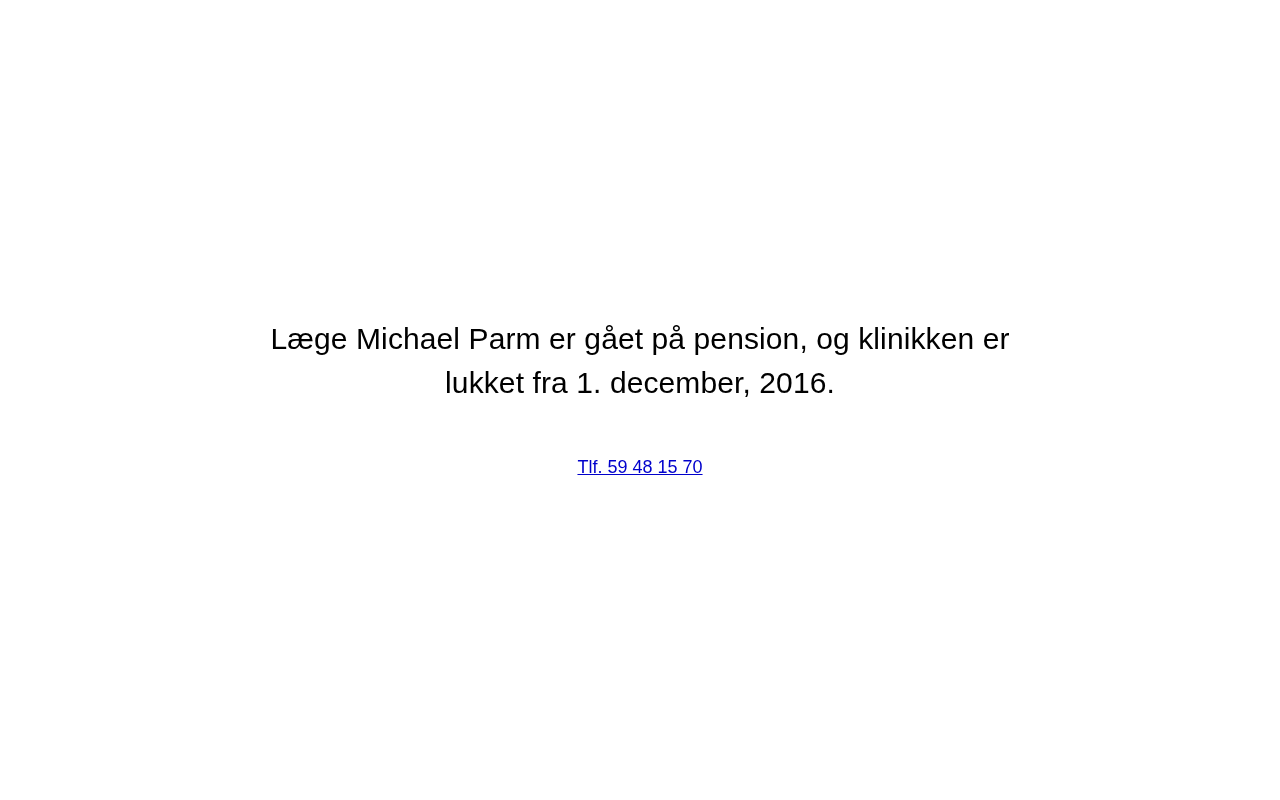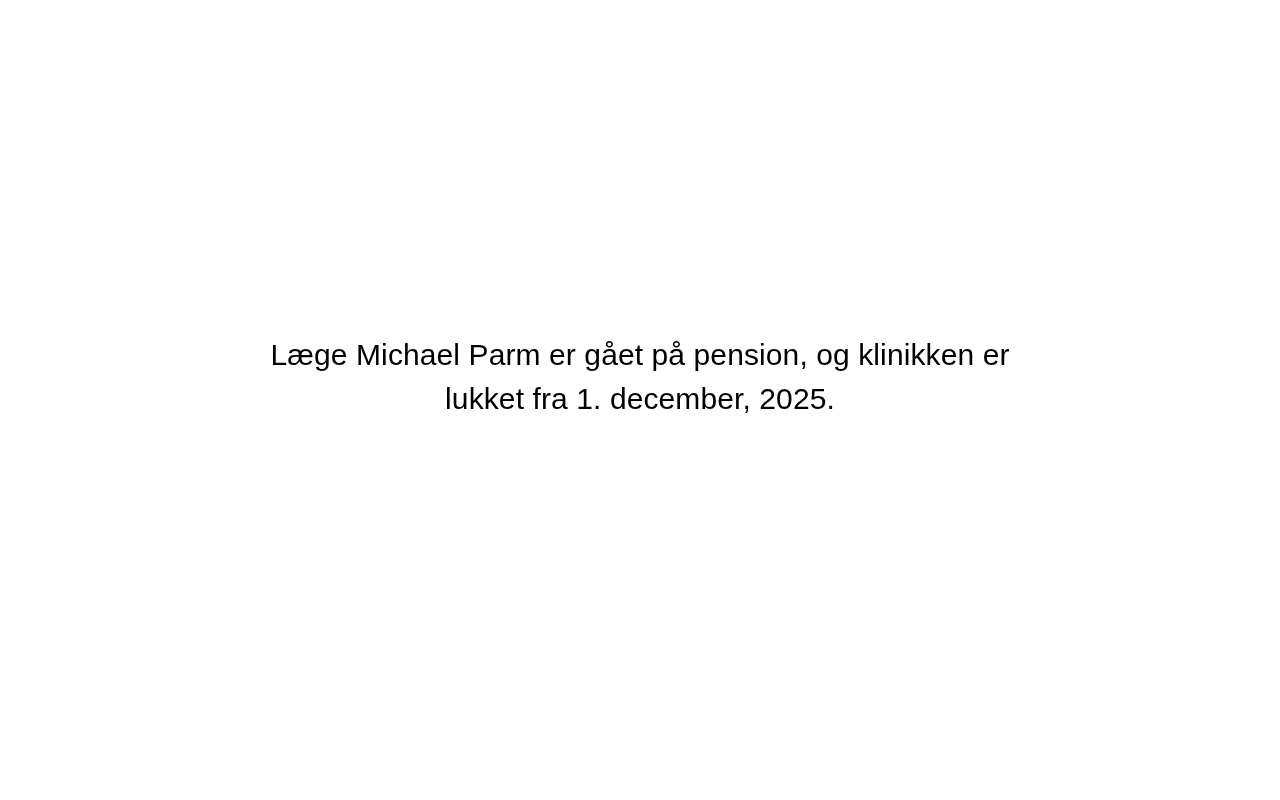--- a/index.html
+++ b/index.html
@@ -56,18 +56,21 @@
   .nowrap {
     white-space: nowrap;
   }
 </style>
 </head>
 <body>
 
 <div class="page">
   <div class="content">
 
-    <h1 class="headline">Læge Michael Parm er gået på pension, og klinikken er lukket fra 1. december, 2025.</h1>
+    <h1 class="headline">Læge Michael Parm er gået på pension, og klinikken er lukket fra 1. december, 2016.</h1>
 
 
+    <p class="phone-line">
+      <a class="link nowrap" href="#">Tlf. 59 48 15 70</a>
+    </p>
 
   </div>
 </div>
 
 </body></html>

